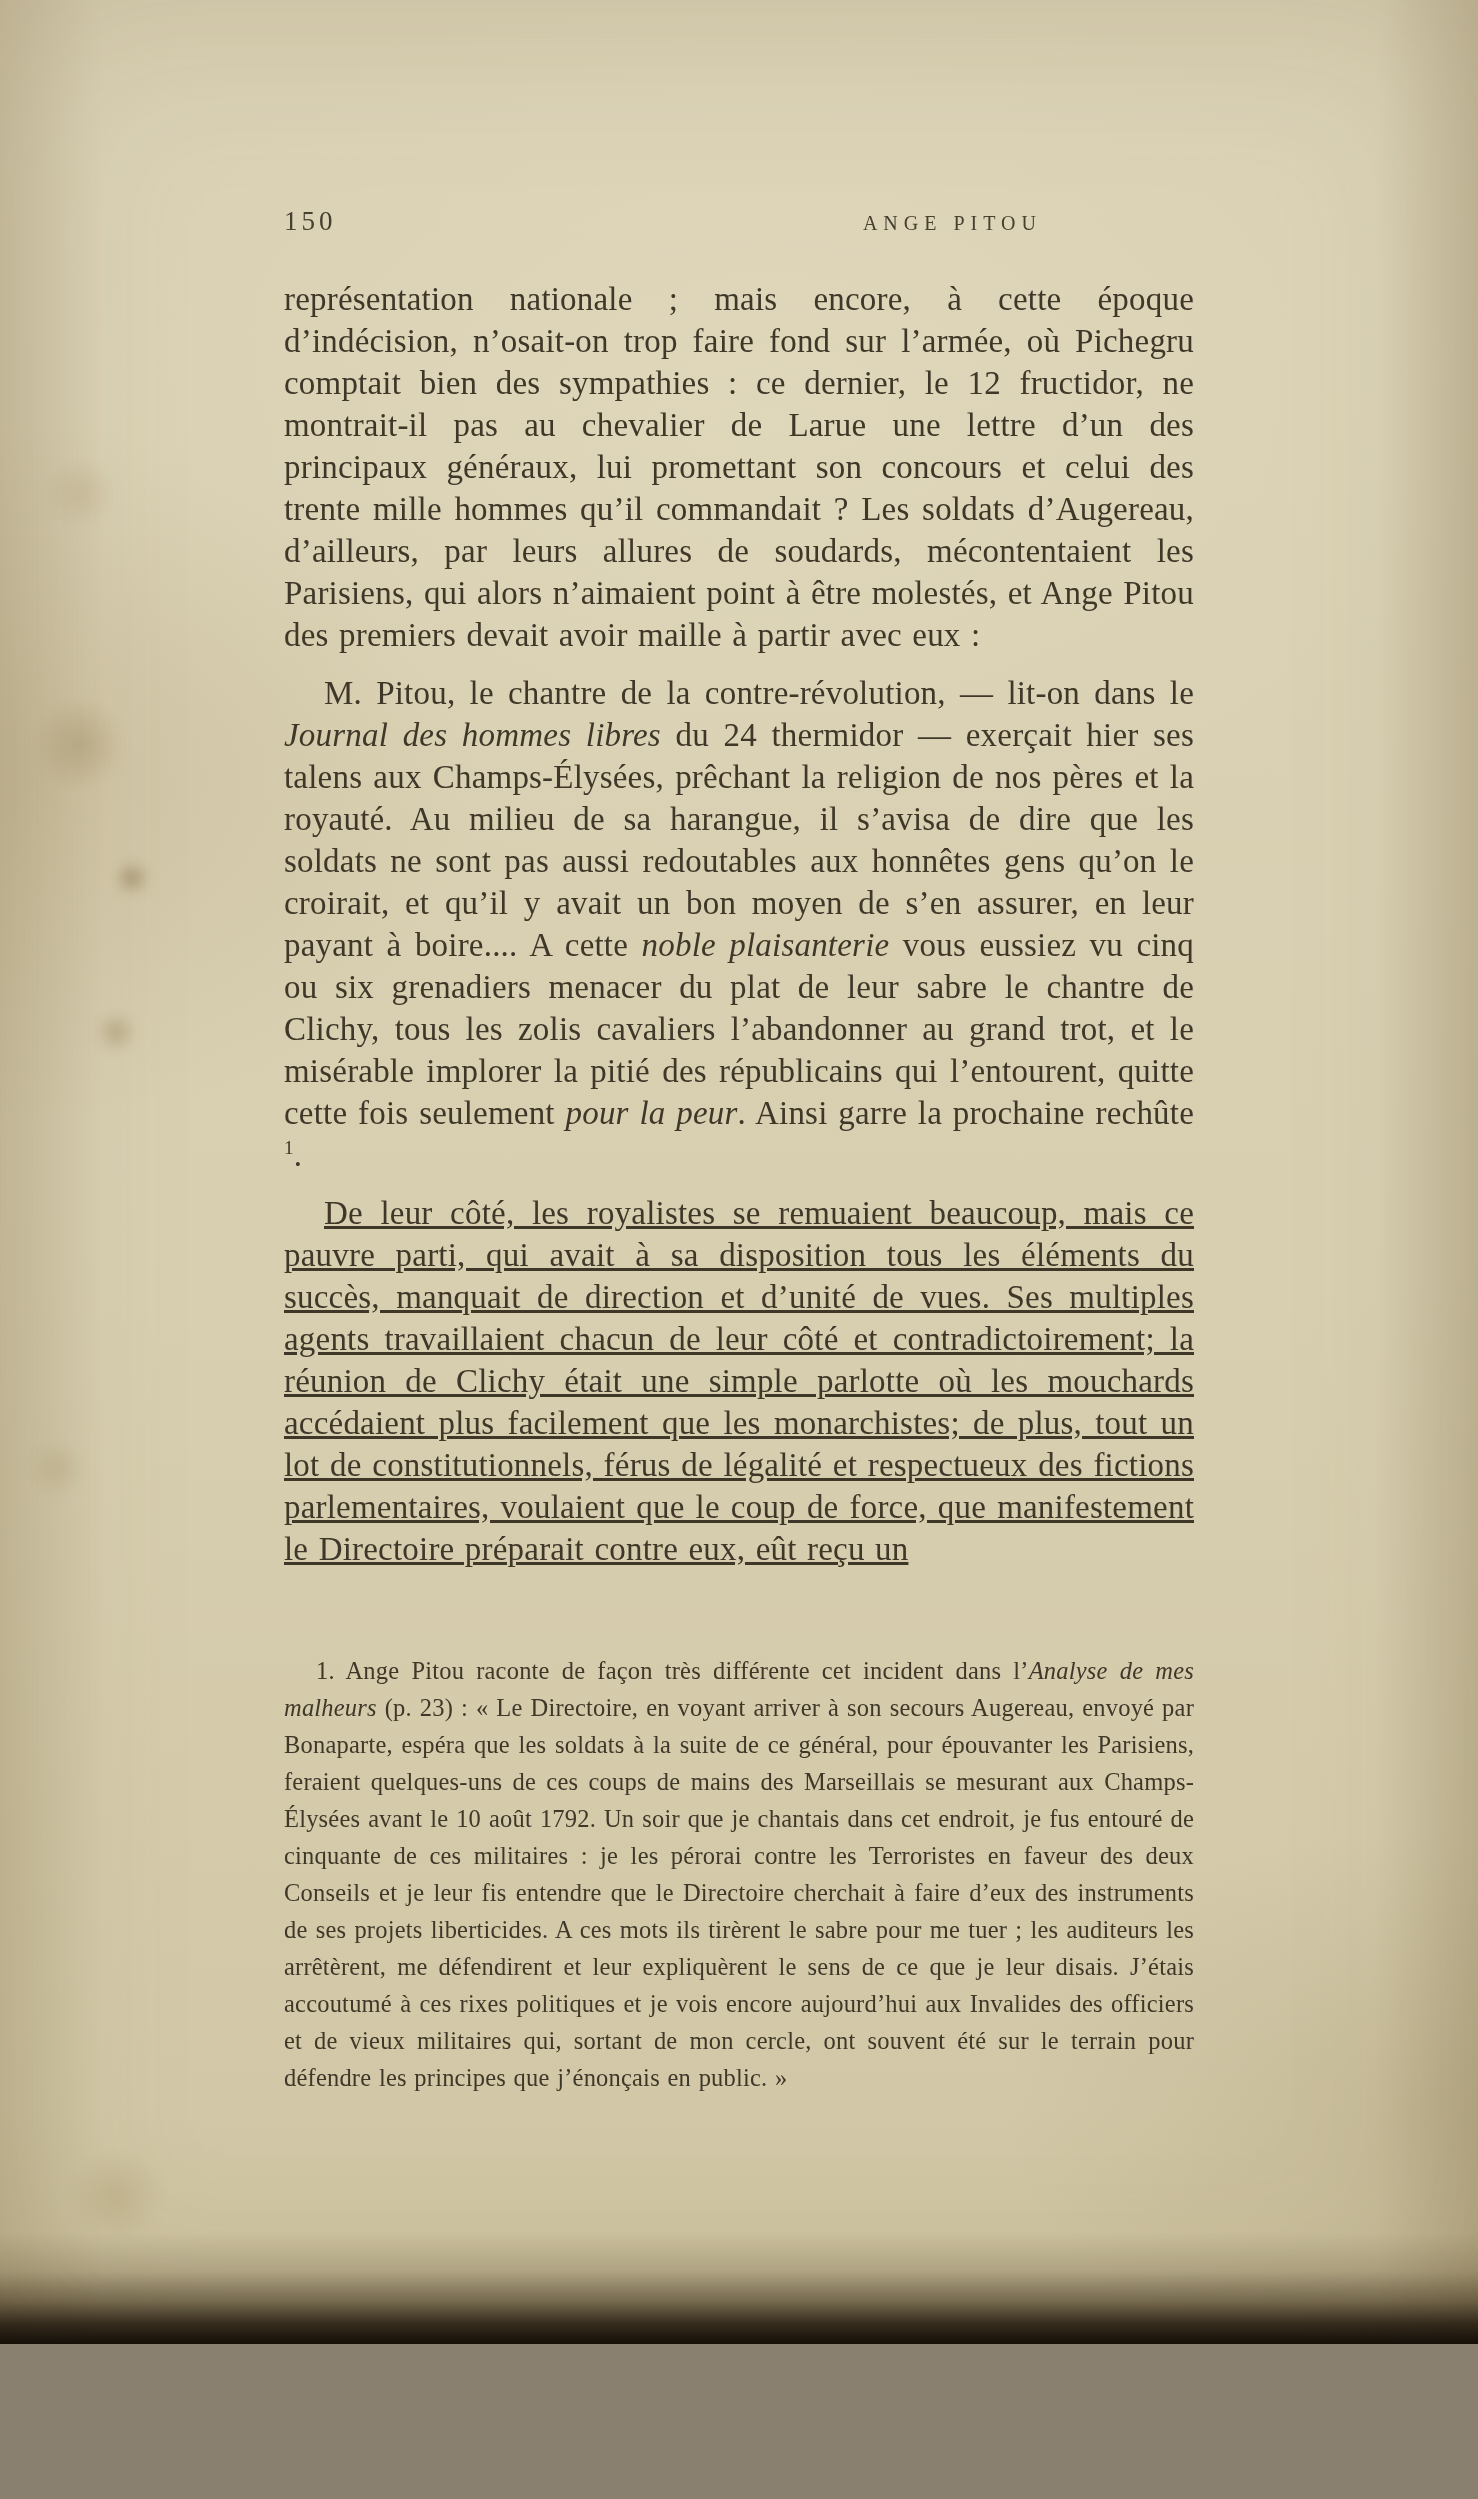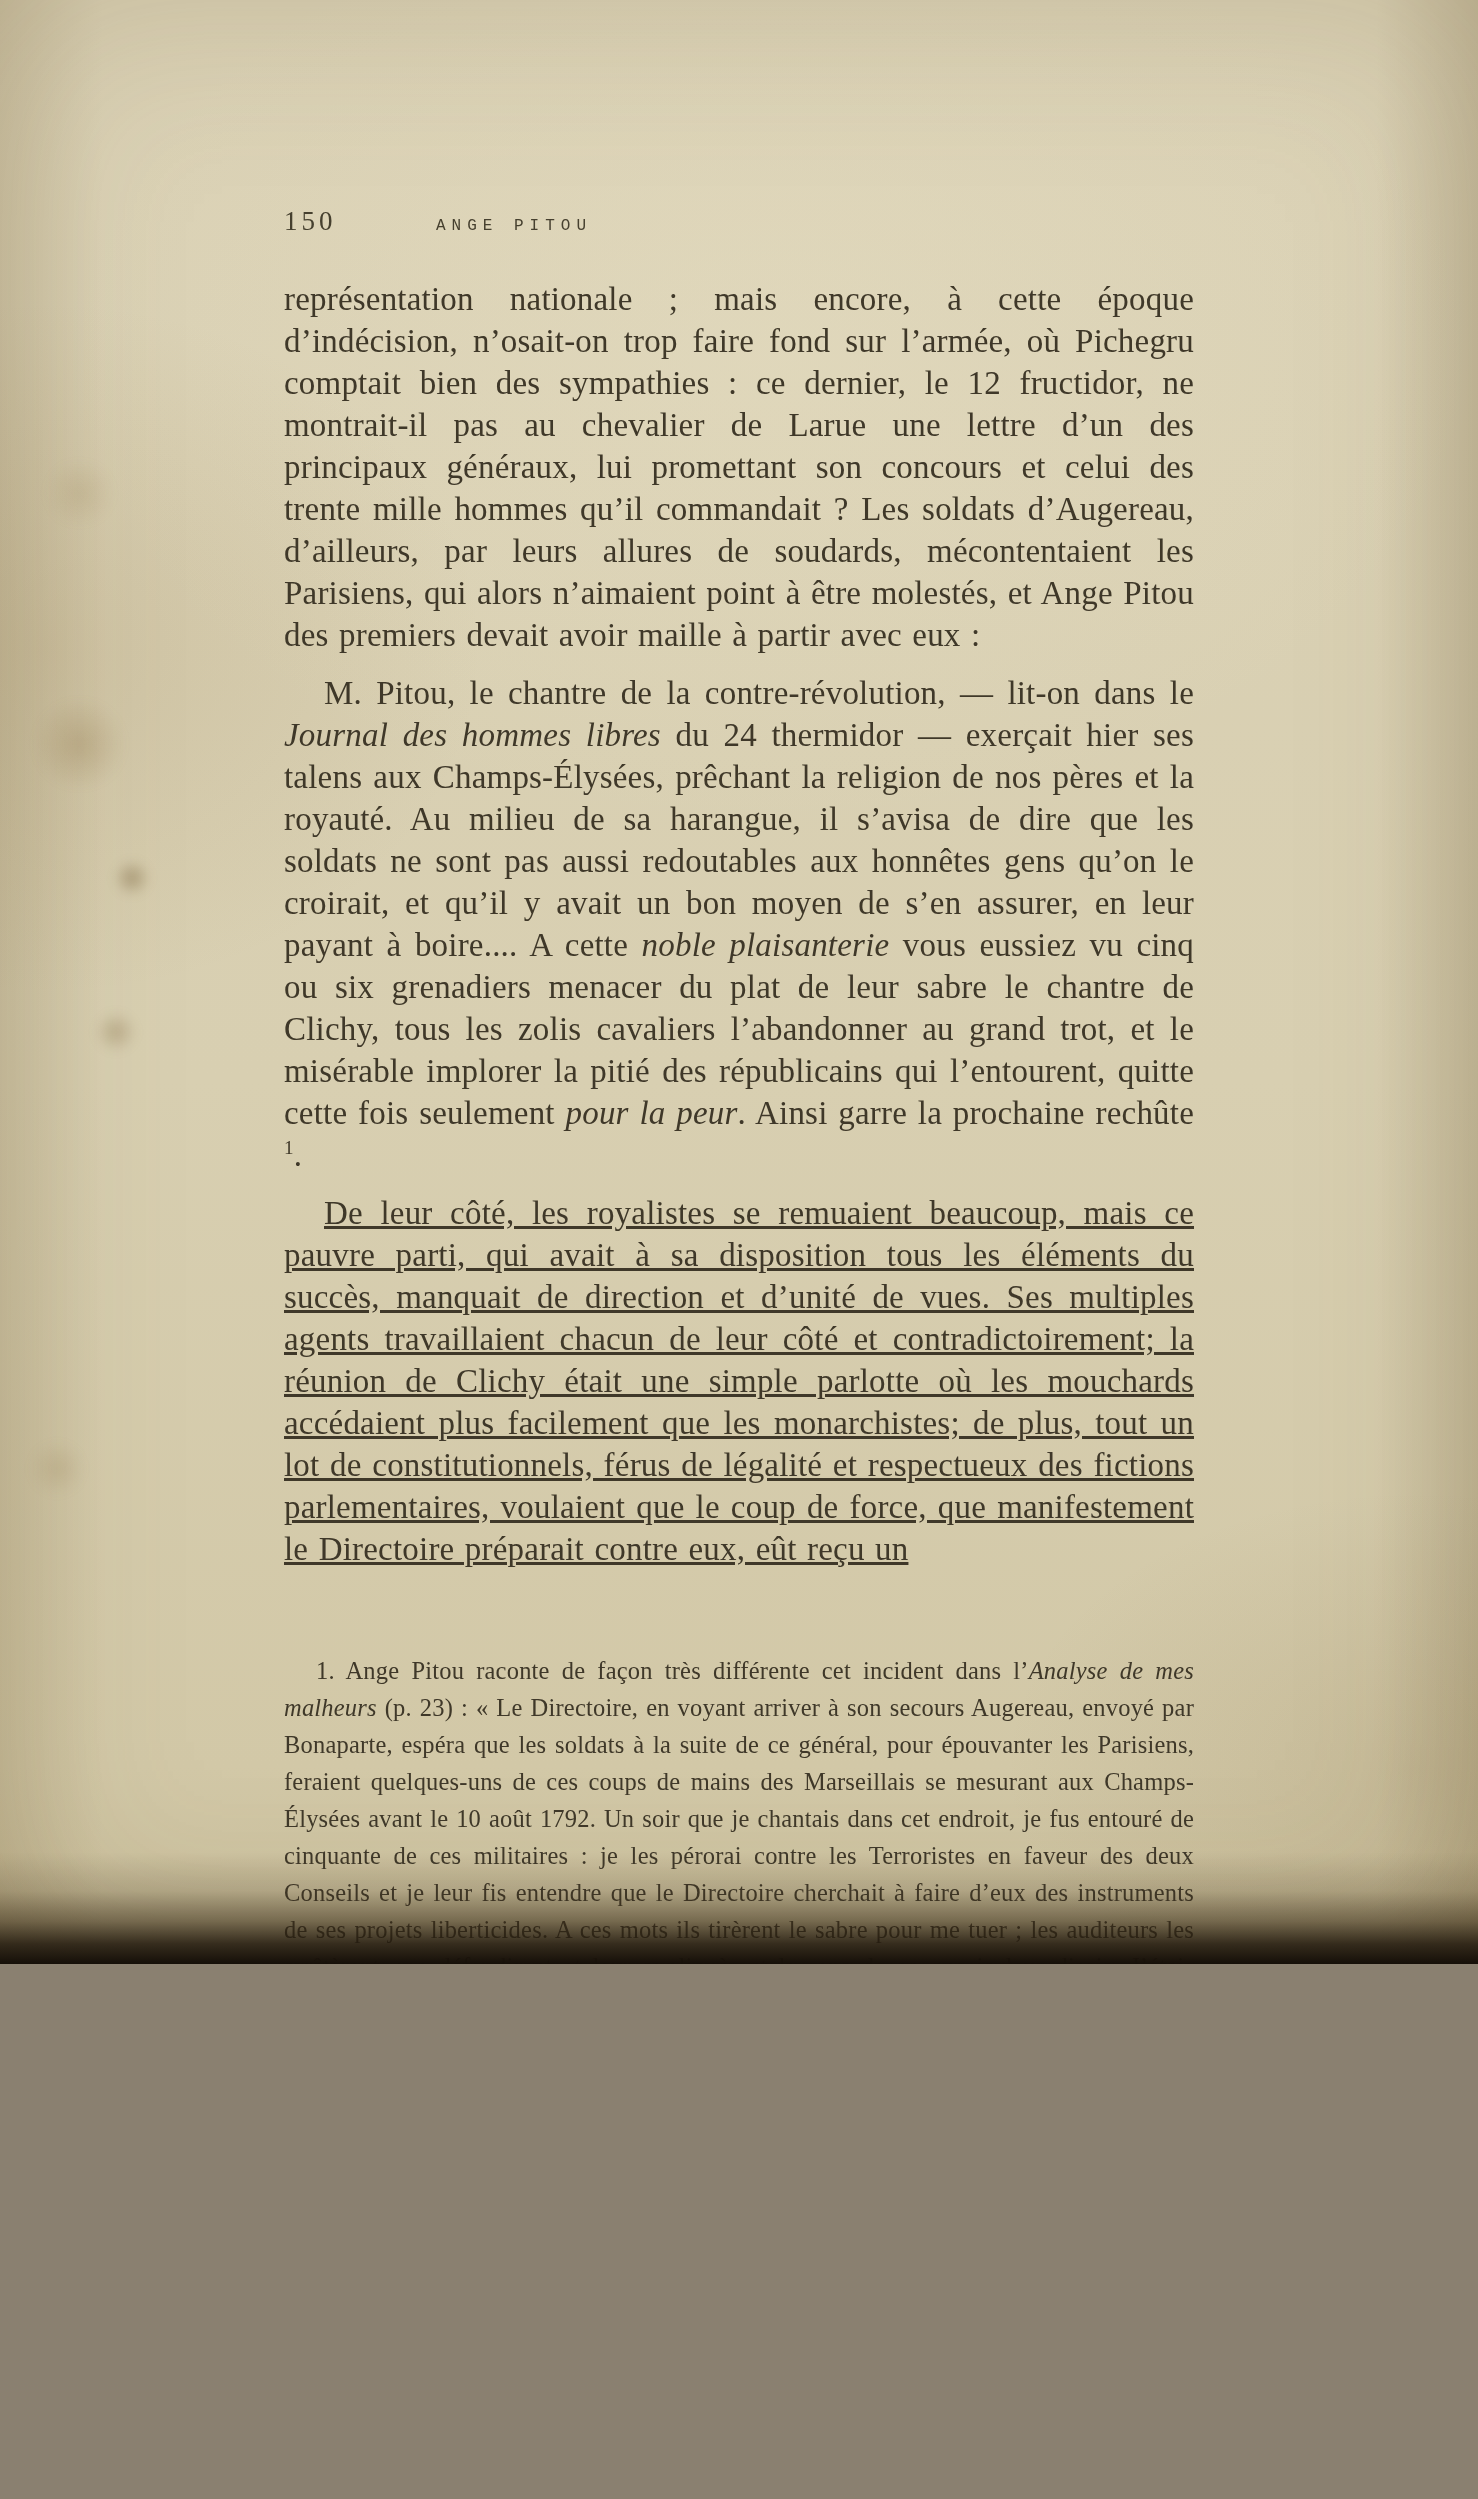--- a/index.html
+++ b/index.html
@@ -1,20 +1,20 @@
 <!DOCTYPE html>
 <html style="--ink: #3f3829; --paper: #d9d0b3;font-size:10.6px"><head>
 <meta charset="utf-8">
 <style>
   * { margin:0; padding:0; box-sizing:border-box; }
   html,body { width:1479px; height:2500px; }
   body { background:#8a8070; font-family:"Liberation Serif","DejaVu Serif",serif; }
 
   .sheet{
-    position:relative; width:1479px; height:1964px; overflow:hidden;
+    position:relative; width:1479px; height:2344px; overflow:hidden;
     color:var(--ink,#3f3829);
     background:
       radial-gradient(ellipse 628px 496px at 3% 33%, rgba(150,124,78,0.16), transparent 70%),
       radial-gradient(ellipse 992px 661px at 52% 18%, rgba(238,231,204,0.28), transparent 72%),
       radial-gradient(ellipse 595px 397px at 96% 90%, rgba(125,102,60,0.14), transparent 70%),
       linear-gradient(to right, rgba(120,98,58,0.14), rgba(120,98,58,0) 7%, rgba(120,98,58,0) 93%, rgba(108,88,52,0.18)),
       linear-gradient(#dbd2b6 0%, #d8cfb1 55%, #d2c8a7 90%, #cabf9c 100%);
     box-shadow: inset 0 0 185px rgba(110,90,50,0.22);
   }
 
@@ -36,21 +36,21 @@
   .s5{ left:40px;  top:463px;  width:79px; height:60px;  background:radial-gradient(circle, rgba(150,126,80,0.18), transparent 70%); }
   .s6{ left:26.5px;  top:1442px; width:60px;  height:53px;  background:radial-gradient(circle, rgba(140,114,68,0.18), transparent 70%); }
 
   .content{ position:absolute; left:284px; top:206px; width:910px; }
 
   .running-header{
     display:flex; align-items:baseline;
     margin-bottom:41px; color:#46402f;
   }
   .page-number{ width:152px; font-size:27px; letter-spacing:4px; }
-  .running-title{ flex:1; text-align:left; font-size:16px; letter-spacing:6px;font-family:Liberation Mono, monospace; }
+  .running-title{ flex:1; text-align:right; font-size:20px; letter-spacing:6px; }
   .header-spacer{ width:152px; }
 
   .body-text p{
     font-size:33px; line-height:42px; text-align:justify;
     word-spacing:2px; letter-spacing:0.2px; margin-bottom:16px;
   }
   .body-text p.indent{ text-indent:40px; }
   .body-text p:last-child{ margin-bottom:0;text-decoration:underline; }
 
   .italic{ font-style:italic; }

